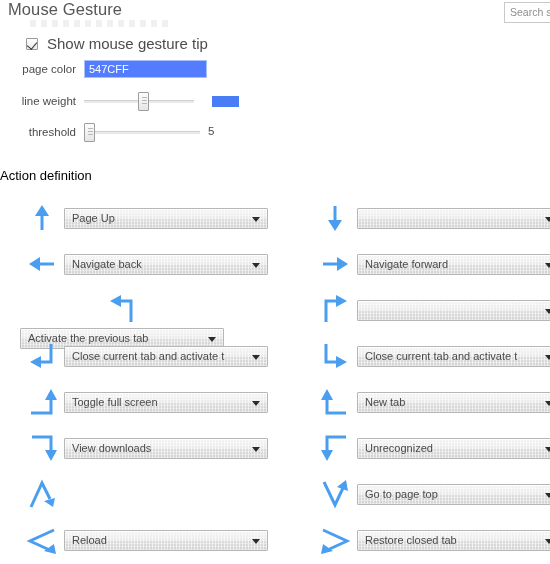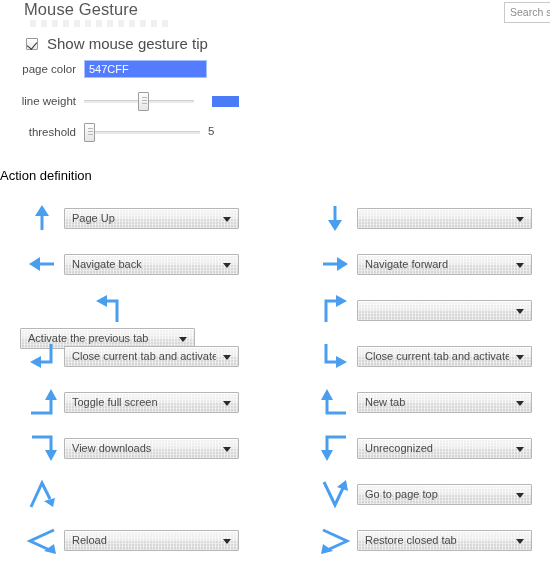--- a/index.html
+++ b/index.html
@@ -9,21 +9,21 @@
     background: #ffffff;
     font-family: "Liberation Sans", sans-serif;
     overflow: hidden;
   }
   #root { position: relative; width: 550px; height: 564px; background:#fff; }
 
   
   .page-title {
     position: absolute; left: 8px; top: 0px;
     font-size: 16.5px; color: #575757; font-weight: 400;
-    letter-spacing: .1px; white-space: nowrap; margin-left: 16px;
+    letter-spacing: .1px; white-space: nowrap;
   }
   .ghost-line {
     position: absolute; left: 30px; top: 20px;
     width: 140px; height: 7px;
     background: repeating-linear-gradient(90deg,
         rgba(150,150,150,.22) 0 6px, rgba(255,255,255,0) 6px 11px);
     opacity:.65;
   }
 
   .search-box {
@@ -95,21 +95,21 @@
 
   
   .act { position: absolute; display: flex; align-items: center; }
   .icon-cell {
     width: 44px; height: 36px; flex: none;
     display: flex; align-items: center; justify-content: center;
   }
   .icon-cell svg { display: block; }
 
   .dd {
-    position: relative; width: 175px; height: 21px; flex: none;
+    position: relative; width: 204px; height: 21px; flex: none;
     border: 1px solid #b6b6b6; border-radius: 1px;
     background:
       repeating-linear-gradient(90deg, rgba(255,255,255,.55) 0 1px, rgba(0,0,0,0) 1px 3px),
       repeating-linear-gradient(0deg, rgba(255,255,255,.35) 0 1px, rgba(0,0,0,0) 1px 3px),
       linear-gradient(#f4f4f4 0%, #ebebeb 45%, #dcdcdc 55%, #d3d3d3 100%);
     box-shadow: inset 0 1px 0 rgba(255,255,255,.85);
     overflow: hidden;
   }
   .dd-text {
     position: absolute; left: 7px; top: 3px; right: 22px;

